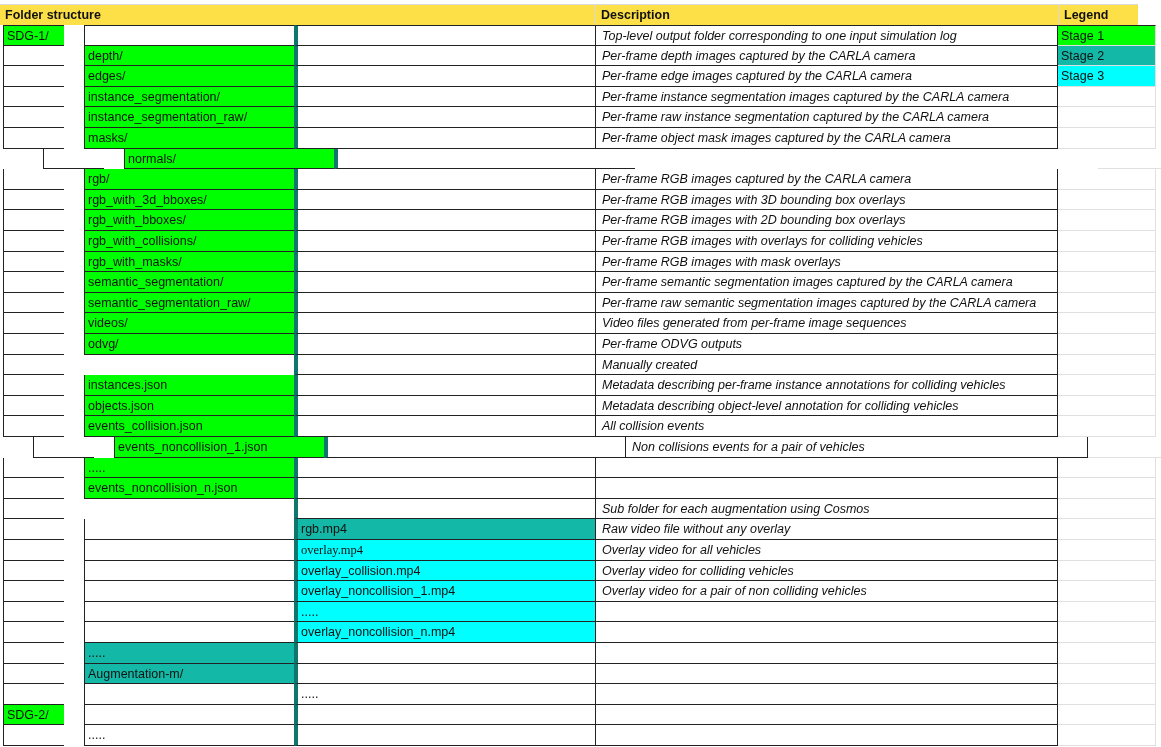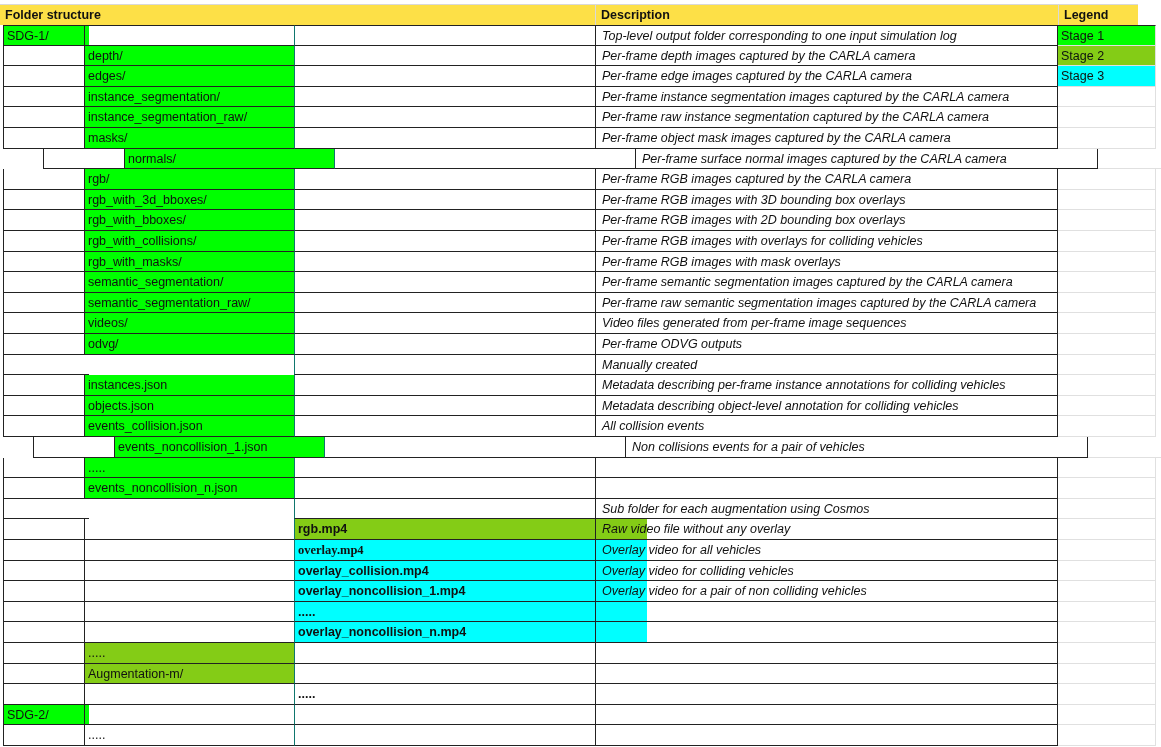--- a/index.html
+++ b/index.html
@@ -6,28 +6,28 @@
   body { width:1161px; height:747px; overflow:hidden; position:relative;
          font-family:"Liberation Sans", sans-serif; font-size:12.5px; color:#111; }
   .sheet { position:absolute; left:0; top:0; width:1161px; height:747px; }
   .hdr { position:absolute; top:4px; height:21px; background:#fde047;
          border-top:1px solid #d9d9d9; box-sizing:border-box;
          font-weight:bold; font-size:12.5px; line-height:20px; padding-left:5px; color:#111; }
   .row { position:absolute; left:0; width:1161px; height:20.6px; }
   .cell { position:absolute; top:0; height:100%; box-sizing:border-box;
           line-height:20px; padding-left:3px; white-space:nowrap; overflow:hidden;
           border-bottom:1px solid #222; }
-  .c1 { left:3px; width:86px; border-left:1px solid #222; }
+  .c1 { left:3px; width:61px; border-left:1px solid #222; }
   .c2 { left:84px; width:210px; border-left:1px solid #222; }
-  .c3 { left:294px; width:353px; border-left:1px solid #0f766e;font-weight:bold; }
+  .c3 { left:294px; width:301px; border-left:4px solid #0f766e; }
   .c4 { left:595px; width:463px; border-left:1px solid #222; border-right:1px solid #222;
         font-style:italic; padding-left:6px; }
   .c5 { left:1058px; width:98px; border-bottom:1px solid #e0e0e0; border-right:1px solid #e0e0e0; }
   .green { background:#00ff00; }
-  .yellow { background:#84cc16; }
+  .yellow { background:#14b8a6; }
   .cyan { background:#00ffff; }
   .gray { background:#cccccc; }
   .serif { font-family:"Liberation Serif", serif; font-size:12.5px; }
   .firstrow .cell { border-top:1px solid #222; }
   .firstrow .c5 { border-top:1px solid #222; }
 </style>
 </head>
 <body>
 
 <div class="sheet">
@@ -74,21 +74,20 @@
         <div class="cell c1"></div>
         <div class="cell c2 green">masks/</div>
         <div class="cell c3"></div>
         <div class="cell c4">Per-frame object mask images captured by the CARLA camera</div>
         <div class="cell c5"></div>
       </div>
       <div class="row" style="top: 148.6px; margin-left: 40px;">
         <div class="cell c1"></div>
         <div class="cell c2 green">normals/</div>
         <div class="cell c3"></div>
-        <div class="cell c4">Per-frame surface normal images captured by the CARLA camera</div>
         <div class="cell c5"></div>
       </div>
       <div class="row" style="top: 169.2px;">
         <div class="cell c1"></div>
         <div class="cell c2 green">rgb/</div>
         <div class="cell c3"></div>
         <div class="cell c4">Per-frame RGB images captured by the CARLA camera</div>
         <div class="cell c5"></div>
       </div>
       <div class="row" style="top: 189.8px;">

